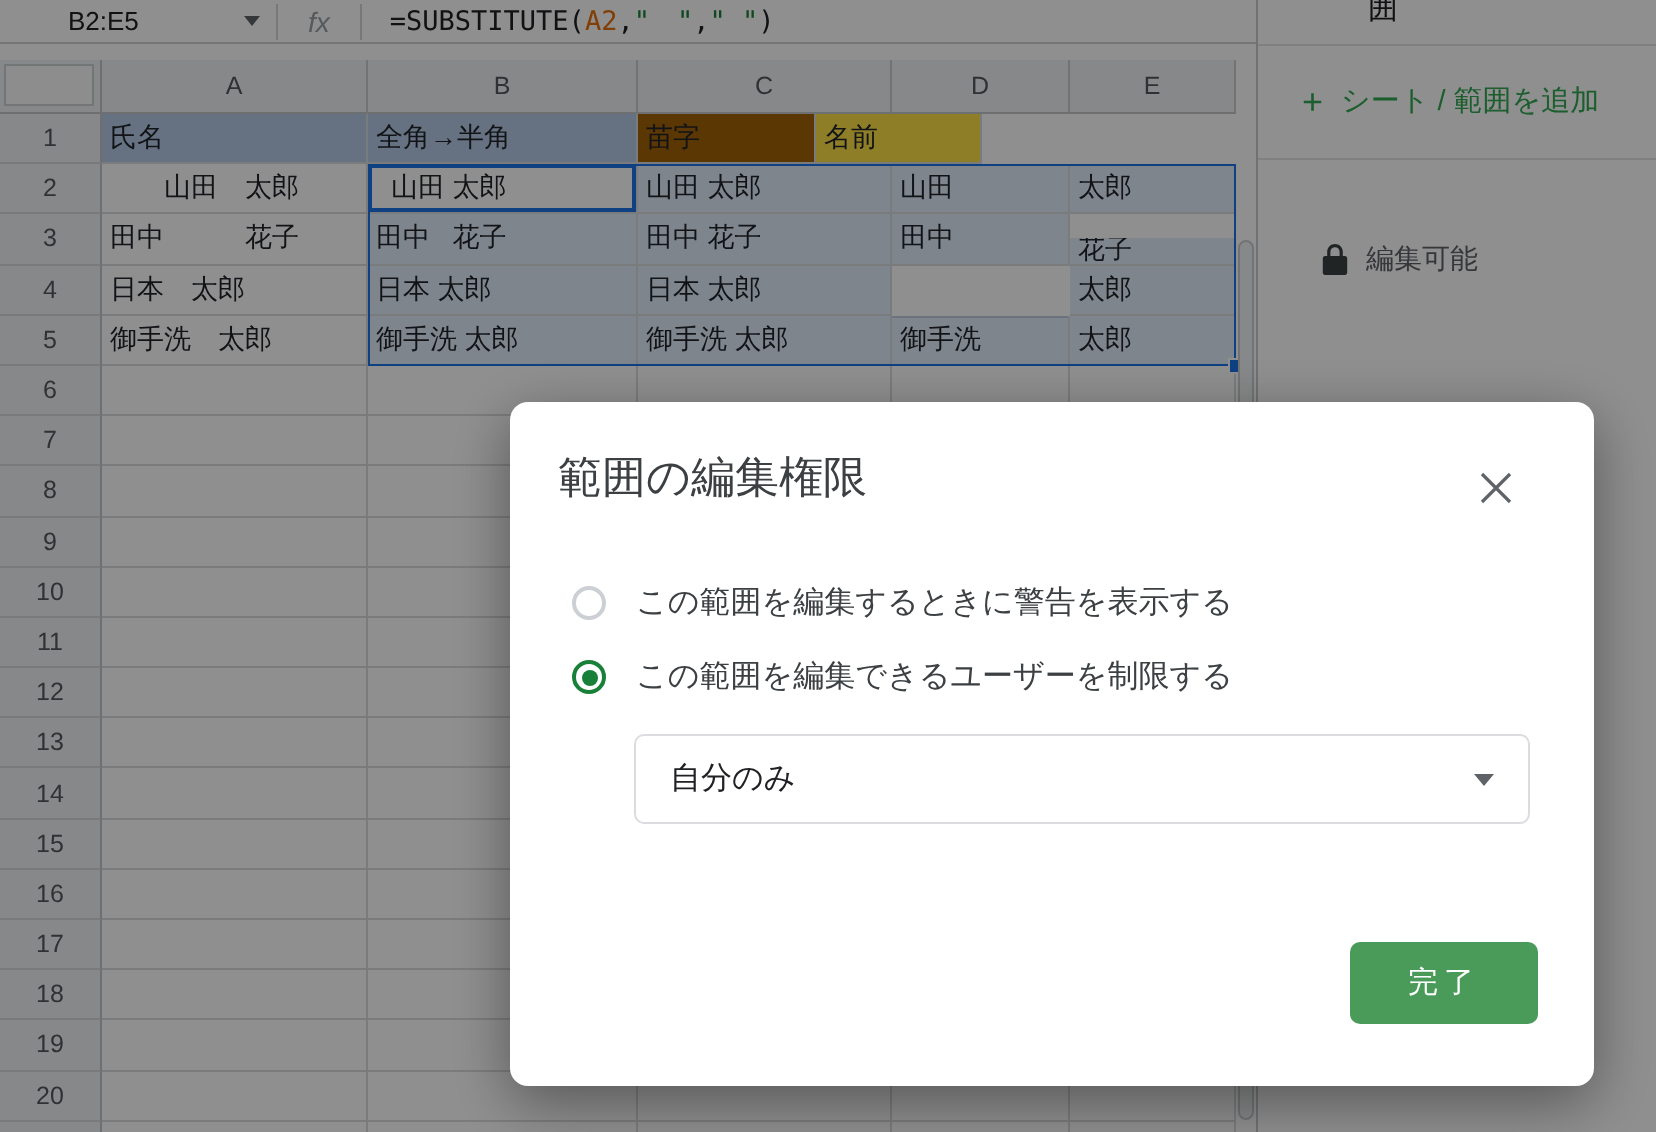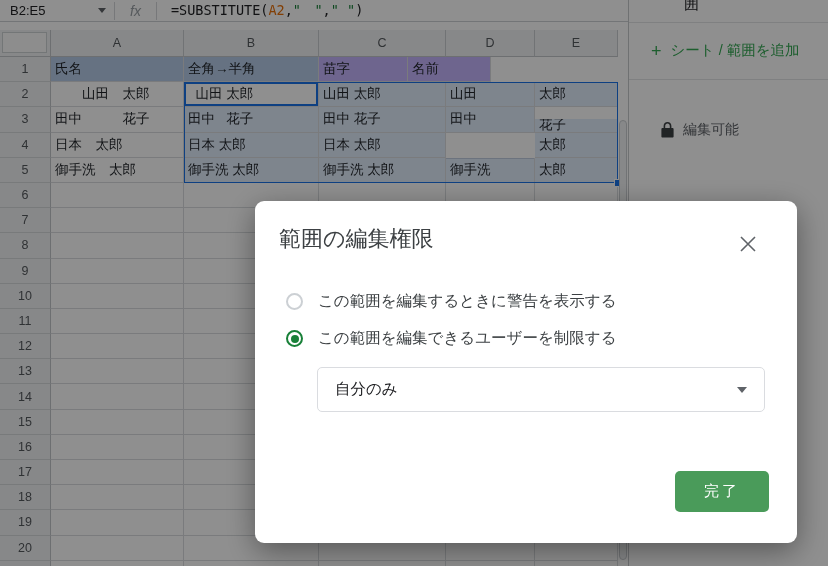--- a/index.html
+++ b/index.html
@@ -1,21 +1,21 @@
 <!DOCTYPE html>
 <html><head>
 <meta charset="utf-8">
 <style>
   * { margin:0; padding:0; box-sizing:border-box; }
   html,body { width:828px; height:566px; overflow:hidden; background:#fff;
     font-family:"Liberation Sans","DejaVu Sans",sans-serif; }
 
   
   .formula-bar { position:absolute; left:0; top:0; width:628px; height:22px;
-    background:#fff; border-bottom:1px solid #cdd1d5; display:flex; align-items:center; }
+    background:#fff; border-bottom:1px solid #cdd1d5; display:flex; align-items:center;padding-left:24px; }
   .name-box { width:112px; height:100%; padding-left:10px; display:flex;
     align-items:center; justify-content:space-between; font-size:13px; color:#202124; }
   .nb-caret { width:0; height:0; border-left:4px solid transparent;
     border-right:4px solid transparent; border-top:5px solid #5f6368; margin-right:6px; }
   .vsep { width:1px; height:18px; background:#d4d7da; margin:0 2px; }
   .fx { font-style:italic; color:#9aa0a6; font-size:14px; margin:0 13px;
     font-family:Liberation Sans, sans-serif; }
   .formula-text { margin-left:12px; font-family:"DejaVu Sans Mono",monospace;
     font-size:13.5px; white-space:pre; color:#202124; }
   .tok-ref { color:#e8710a; }
@@ -112,22 +112,22 @@
         <div class="col-hdr" style="width: 135px;">B</div>
         <div class="col-hdr" style="width: 127px;">C</div>
         <div class="col-hdr" style="width: 89px;">D</div>
         <div class="col-hdr" style="width: 83px;">E</div>
       </div>
     <div>
         <div class="grid-row">
           <div class="row-hdr">1</div>
           <div class="cell" style="width: 133px; background: rgb(183, 204, 232);">氏名</div>
           <div class="cell" style="width: 135px; background: rgb(183, 204, 232);">全角→半角</div>
-          <div class="cell" style="width: 89px; background: #c4b5fd;">苗字</div>
-          <div class="cell" style="width: 83px; background: #c4b5fd;">名前</div>
+          <div class="cell" style="width: 89px; background: #a16207;">苗字</div>
+          <div class="cell" style="width: 83px; background: #fde047;">名前</div>
         </div>
         <div class="grid-row">
           <div class="row-hdr">2</div>
           <div class="cell" style="width: 133px;">　　山田　太郎</div>
           <div class="cell active-cell" style="width: 135px;">  山田 太郎</div>
           <div class="cell sel" style="width: 127px;">山田 太郎</div>
           <div class="cell sel" style="width: 89px;">山田</div>
           <div class="cell sel" style="width: 83px;">太郎</div>
         </div>
         <div class="grid-row">

